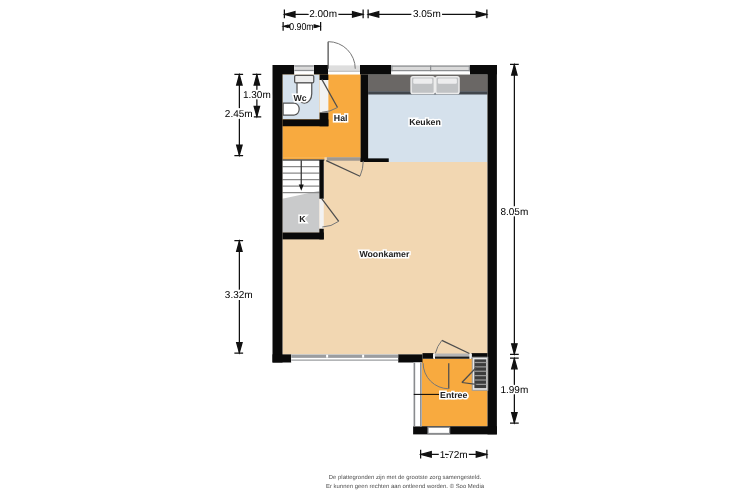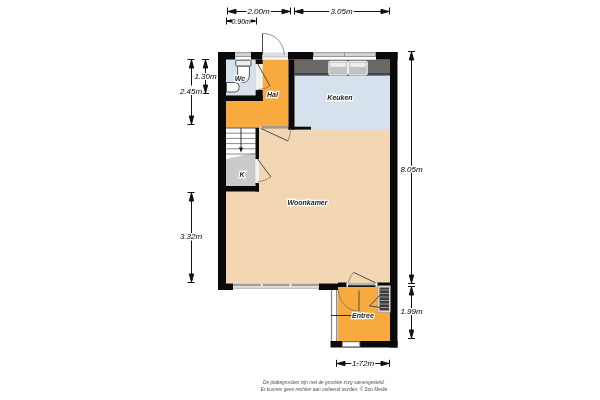--- a/index.html
+++ b/index.html
@@ -1,16 +1,16 @@
 <!DOCTYPE html>
 <html><head>
 <meta charset="utf-8">
 <style>
   html,body{margin:0;padding:0;background:#fff;}
-  #c{position:relative;width:600px;height:400px;font-family:"Liberation Sans",sans-serif;font-style:italic;}
+  #c{position:relative;width:600px;height:400px;font-family:"Liberation Sans",sans-serif;}
   svg{position:absolute;left:0;top:0;}
   .dim{font-size:8px;fill:#000;paint-order:stroke;stroke:#fff;stroke-width:3px;}
   .lbl{font-size:7px;font-weight:bold;fill:#222;paint-order:stroke;stroke:#fff;stroke-width:2.4px;}
   .foot{position:absolute;left:174px;top:378.8px;width:300px;text-align:center;font-size:6.5px;line-height:9.9px;color:#4d4d4d;transform:scale(0.73);transform-origin:50% 0;}
 </style>
 </head>
 <body>
 <div id="c">
 <svg width="600" height="400" viewBox="0 0 600 400">
 

